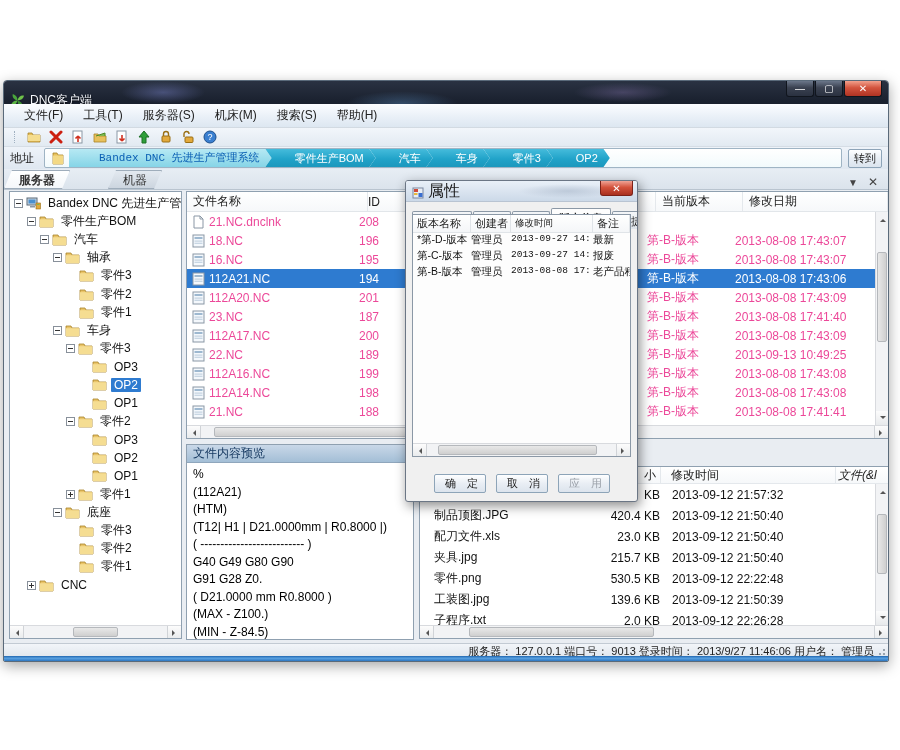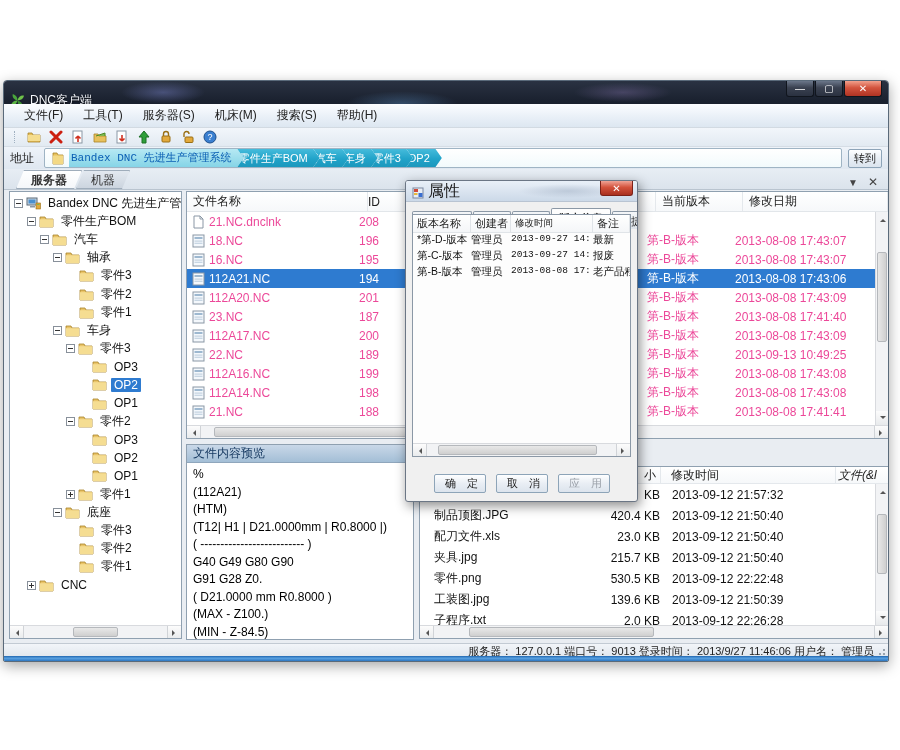--- a/index.html
+++ b/index.html
@@ -35,30 +35,30 @@
   .toolbar .grip{width:3px;height:12px;border-left:1px dotted #9fb0c0;margin-right:2px;}
   .tbicon{width:15px;height:15px;display:flex;align-items:center;justify-content:center;}
   .tbicon svg{width:14px;height:14px;display:block;}
 
   .addressbar{position:absolute;left:0;top:66px;right:0;height:22px;
     background:linear-gradient(#eef3f9,#dfe7f0);display:flex;align-items:center;padding:0 6px;font-size:12px;}
   .addr-label{width:34px;color:#222;}
   .addr-field{flex:1;height:20px;background:linear-gradient(#ffffff,#f2fafc);border:1px solid #9fb4c4;
     border-radius:2px;display:flex;align-items:center;overflow:hidden;padding-left:2px;}
   .addr-folder{width:14px;height:14px;margin:0 4px;flex:none;}
-  .crumb{height:20px;line-height:20px;color:#fff;font-size:11px;padding:0 12px 0 2px;margin-left:-7px;
+  .crumb{height:20px;line-height:20px;color:#fff;font-size:11px;padding:0 12px 0 30px;margin-left:-7px;
     background:linear-gradient(#49bedd,#21a3c9 55%,#1b96bb);
     clip-path:polygon(0 0,calc(100% - 7px) 0,100% 50%,calc(100% - 7px) 100%,0 100%,7px 50%);white-space:nowrap;}
   .crumb.first{margin-left:0;background:linear-gradient(#b9eaf4,#83d3e6);color:#0a5fb4;
     clip-path:polygon(0 0,calc(100% - 7px) 0,100% 50%,calc(100% - 7px) 100%,0 100%);font-family:"Liberation Mono","DejaVu Sans Mono",monospace;font-size:11px;}
   .go-btn{width:34px;height:19px;margin-left:6px;border:1px solid #8da4b8;border-radius:2px;
     background:linear-gradient(#fdfeff,#e8eef5 50%,#dbe4ee);font-size:11px;display:flex;align-items:center;justify-content:center;color:#222;}
 
   .tabstrip{position:absolute;left:0;top:88px;right:0;height:21px;background:linear-gradient(#e7edf4,#dbe3ec);
-    display:flex;align-items:flex-end;padding-left:12px;border-bottom:1px solid #b9c4cf;font-size:12px;}
+    display:flex;align-items:flex-end;padding-left:0;border-bottom:1px solid #b9c4cf;font-size:12px;gap:44px;}
   .ptab{height:19px;line-height:19px;padding:0 14px;margin-right:-6px;color:#333;
     clip-path:polygon(8px 0,100% 0,calc(100% - 8px) 100%,0 100%);
     background:linear-gradient(#e3e9f0,#ccd5df);border:1px solid #9fadbb;}
   .ptab.active{background:linear-gradient(#ffffff,#f4f7fa);font-weight:bold;z-index:2;}
   .strip-icons{margin-left:auto;display:flex;align-items:center;gap:10px;padding-right:10px;color:#444;font-size:10px;}
 
   
   .main{position:absolute;left:0;top:109px;right:0;height:453px;background:#e9edf2;}
   .panel{position:absolute;background:#fff;border:1px solid #8fa0b0;}
 

